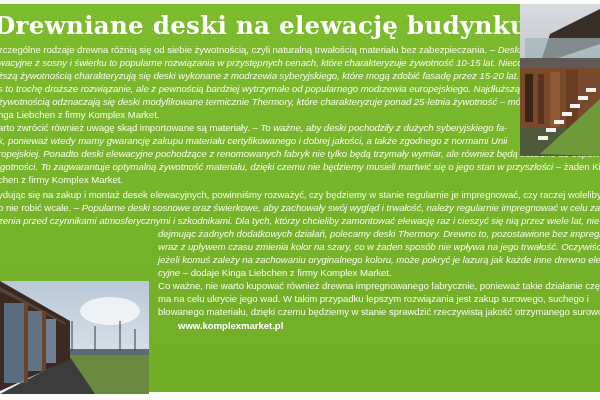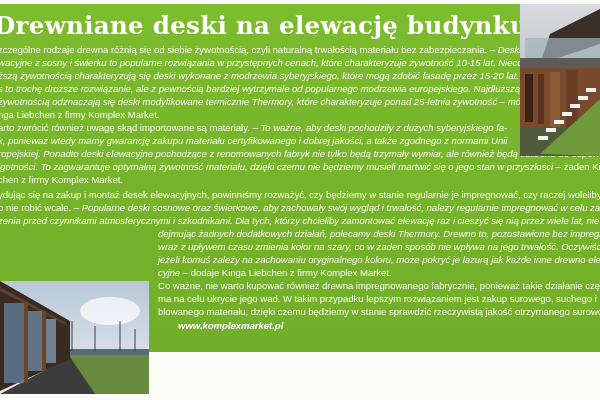--- a/index.html
+++ b/index.html
@@ -1,25 +1,25 @@
 <!DOCTYPE html>
 <html><head>
 <meta charset="utf-8">
 <style>
   html, body { margin:0; padding:0; }
   body { width:600px; height:400px; overflow:hidden; background:#f4f4f0; position:relative; font-family:"DejaVu Sans", sans-serif; }
   .page { position:absolute; left:0; top:0; width:600px; height:400px; background:#fbfbf8; }
-  .panel { position:absolute; left:0; top:4px; width:600px; height:348px; background:#78b62c;
+  .panel { position:absolute; left:0; top:4px; width:600px; height:388px; background:#78b62c;
            background-image: linear-gradient(180deg, #7cbc2e 0%, #76b42b 50%, #72ae28 100%); }
   .title { position:absolute; left:-6px; top:8px; font-family:"DejaVu Serif", serif; font-weight:bold;
            color:#ffffff; font-size:24.5px; letter-spacing:0.3px; white-space:nowrap; line-height:28px; }
   .line { position:absolute; color:#f6fbe8; font-family:"Liberation Sans", sans-serif; font-size:9.6px;
           line-height:12px; white-space:nowrap; letter-spacing:-0.05px; }
   .line i { font-style:italic; }
-  .url { font-weight:bold; font-style:italic; color:#ffffff;padding-left:20px; }
+  .url { font-weight:bold; color:#ffffff;padding-left:20px; }
   .photo { position:absolute; overflow:hidden; }
   .photo-top { left:520px; top:4px; width:80px; height:152px; background:#9aa0a5; }
   .photo-bottom { left:0; top:281px; width:149px; height:113px; background:#c8d2dc; }
 </style>
 </head>
 <body>
 
 <div class="page">
   <div class="panel">
 
@@ -38,21 +38,21 @@
     <div class="line" style="left:-2px; top:170px;"><span>chen z firmy Komplex Market.</span></div>
     <div class="line" style="left:-2px; top:185px;"><span>ydując się na zakup i montaż desek elewacyjnych, powinniśmy rozważyć, czy będziemy w stanie regularnie je impregnować, czy raczej wolelibyśmy</span></div>
     <div class="line" style="left:-2px; top:198px;"><span>o nie robić wcale. – </span><i>Popularne deski sosnowe oraz świerkowe, aby zachowały swój wygląd i trwałość, należy regularnie impregnować w celu zab</i></div>
     <div class="line" style="left:-2px; top:211px;"><i>zenia przed czynnikami atmosferycznymi i szkodnikami. Dla tych, którzy chcieliby zamontować elewację raz i cieszyć się nią przez wiele lat, nie</i></div>
 
     <div class="line" style="left:158px; top:224px;"><i>dejmując żadnych dodatkowych działań, polecamy deski Thermory. Drewno to, pozostawione bez impregnacji</i></div>
     <div class="line" style="left:158px; top:237px;"><i>wraz z upływem czasu zmienia kolor na szary, co w żaden sposób nie wpływa na jego trwałość. Oczywiście</i></div>
     <div class="line" style="left:158px; top:250px;"><i>jeżeli komuś zależy na zachowaniu oryginalnego koloru, może pokryć je lazurą jak każde inne drewno elewa-</i></div>
     <div class="line" style="left:158px; top:263px;"><i>cyjne</i><span> – dodaje Kinga Liebchen z firmy Komplex Market.</span></div>
     <div class="line" style="left:158px; top:276px;"><span>Co ważne, nie warto kupować również drewna impregnowanego fabrycznie, ponieważ takie działanie często</span></div>
-    <div class="line" style="left:158px; top:289px;"><span>ma na celu ukrycie jego wad. W takim przypadku lepszym rozwiązaniem jest zakup surowego, suchego i</span></div>
+    <div class="line" style="left:158px; top:289px;"><span>ma na celu ukrycie jego wad. W takim przypadku lepszym rozwiązania jest zakup surowego, suchego i</span></div>
     <div class="line" style="left:158px; top:302px;"><span>blowanego materiału, dzięki czemu będziemy w stanie sprawdzić rzeczywistą jakość otrzymanego surowca.</span></div>
     <div class="line url" style="left:158px; top:316px;">www.komplexmarket.pl</div>
   </div>
 
   <div class="photo photo-top">
     <svg width="80" height="152" viewBox="0 0 80 152">
       <defs>
         <linearGradient id="sky1" x1="0" y1="0" x2="0" y2="1">
           <stop offset="0" stop-color="#d7dade"></stop>
             <stop offset="1" stop-color="#a8aeb2"></stop>

